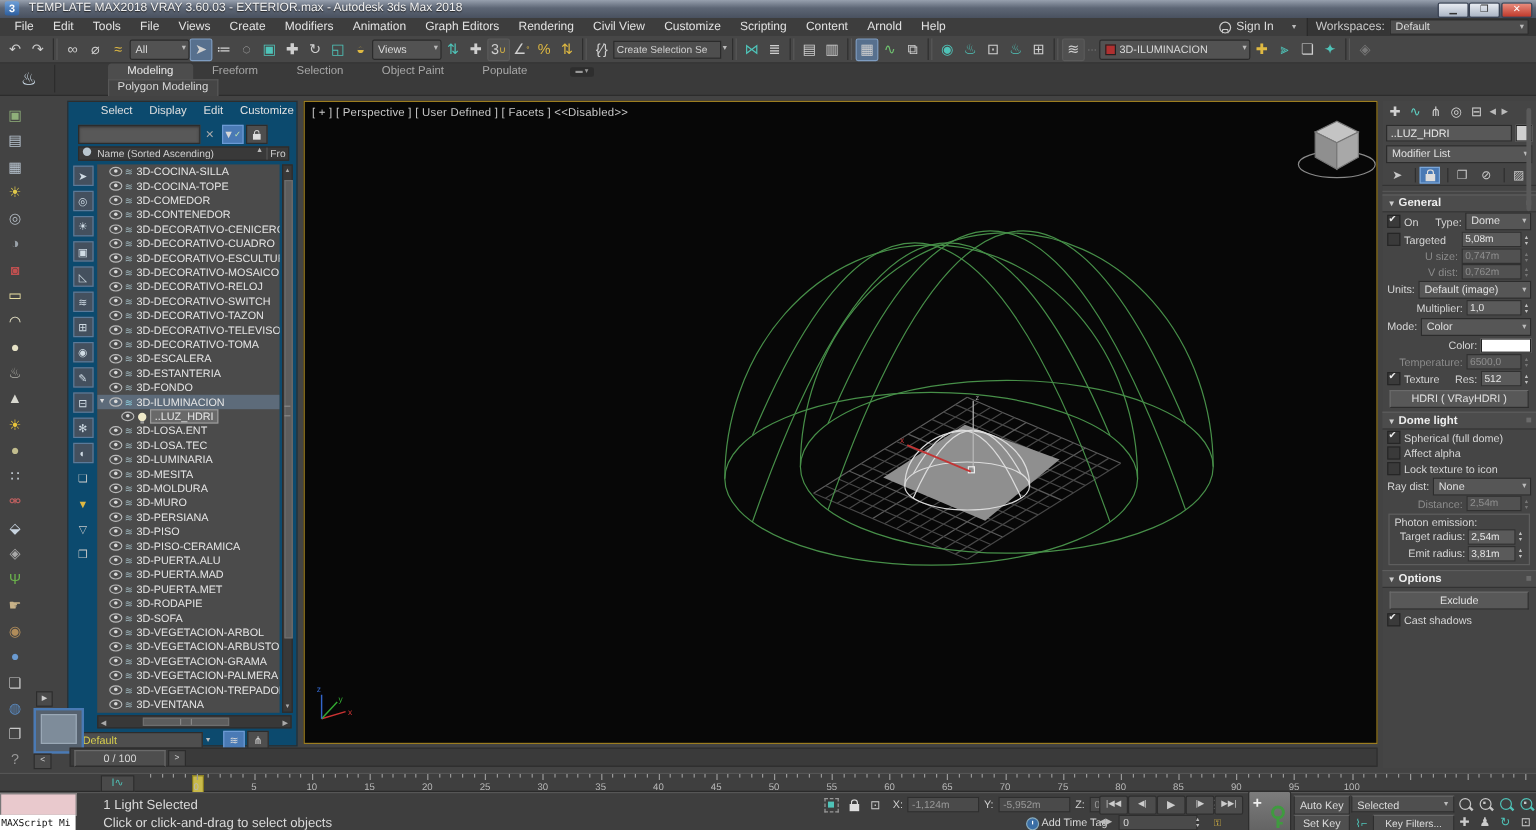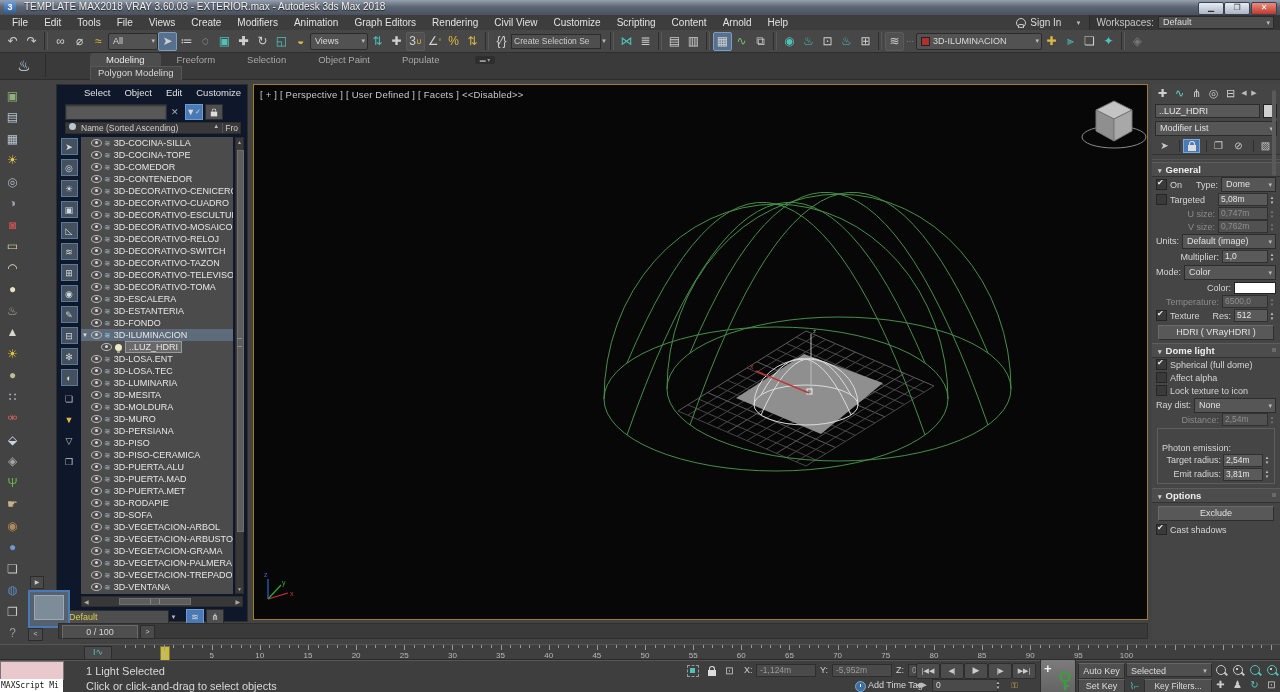--- a/index.html
+++ b/index.html
@@ -37,21 +37,21 @@
   #ribbon{left:0;top:53px;width:1280px;height:26px;background:#3a3a3a;border-bottom:1px solid #2c2c2c}
   #ribbon-teapot{position:absolute;left:3px;top:1px;width:42px;height:23px;display:flex;align-items:center;justify-content:center;font-size:15px;color:#d3e3f1;border-right:1px solid #2c2c2c}
   #ribbon-tabs{position:absolute;left:90px;top:0;height:13px;display:flex}
   .rtab{padding:0 16px;font-size:9.5px;line-height:13px;color:#a8a8a8}
   .rtab.active{background:#4d4d4d;color:#e8e8e8;border-radius:3px 3px 0 0}
   #ribbon-sub{position:absolute;left:90px;top:13px;height:13px;background:#454545;border:1px solid #575757;border-bottom:none;padding:0 7px;font-size:9.5px;line-height:12px;color:#d8d8d8}
   .rmedia{position:absolute;left:475px;top:3px;width:20px;height:8px;background:#2e2e2e;border-radius:2px;color:#999;font-size:6px;text-align:center;line-height:8px}
   
   .lt{position:absolute;left:2px;width:21px;height:19px;display:flex;align-items:center;justify-content:center;font-size:12px}
   
-  #explorer{left:56px;top:84px;width:192px;height:538px;background:#0f172a;border:1px solid #2d2d2d;box-sizing:border-box}
+  #explorer{left:56px;top:84px;width:192px;height:538px;background:#0c4a6e;border:1px solid #2d2d2d;box-sizing:border-box}
   #sx-menus{position:absolute;left:20px;top:2px;display:flex}
   #sx-menus span{padding:0 7px;font-size:9.5px;color:#e0e0e0}
   #sx-search{position:absolute;left:8px;top:18px;width:176px;height:17px;display:flex;align-items:center}
   #sx-input{width:96px;height:12px;background:#585858;border:1px solid #2c2c2c;box-shadow:inset 0 1px 2px #333}
   .sx-x{color:#aaa;font-size:9px;padding:0 4px}
   .sx-btn{width:16px;height:14px;margin-left:2px;background:#4e4e4e;border:1px solid #2c2c2c;display:flex;align-items:center;justify-content:center;font-size:9px;color:#d8d8d8}
   .sx-btn.pressed{background:#4a7ab5;border-color:#6b9ad4}
   #sx-header{position:absolute;left:8px;top:37px;width:176px;height:12px;background:#393939;border:1px solid #2c2c2c;box-sizing:border-box;display:flex;font-size:8.5px;color:#cfcfcf}
   #sx-header .circ{width:7px;height:7px;border-radius:50%;background:#b9c6cf;margin:0 5px 0 3px}
   #sx-header .arrow{margin-left:auto;font-size:6px;color:#bbb}
@@ -109,21 +109,21 @@
   .ro-h::after{content:"";position:absolute;right:4px;top:4px;width:4px;height:4px;background:#6a6a6a}
   .row{display:flex;align-items:center;height:15px;padding:0 4px;font-size:9px;color:#d6d6d6}
   .row .lbl{white-space:nowrap}
   .row .lbl.dis,.dis-t{color:#8b8b8b}
   .cb{width:9px;height:9px;background:#3a3a3a;border:1px solid #262626;flex:none;position:relative;margin-right:3px}
   .cb.on::after{content:"✔";position:absolute;left:0;top:-2px;font-size:8px;color:#efefef}
   .fld{height:11px;background:#5a5a5a;border:1px solid #303030;font-size:8.5px;color:#e6e6e6;line-height:11px;padding:0 2px;overflow:hidden;white-space:nowrap}
   .fld.dis{color:#8f8f8f;background:#515151}
   .spin{width:8px;height:13px;display:flex;flex-direction:column;justify-content:center;font-size:4.5px;color:#c0c0c0;line-height:5px;text-align:center;flex:none}
   .cp-btn{margin:2px 6px;height:13px;background:#585858;border:1px solid #6a6a6a;border-bottom-color:#2e2e2e;border-right-color:#2e2e2e;font-size:9px;color:#e0e0e0;text-align:center;line-height:13px}
-  .group{margin:2px 5px;border:1px solid #5e5e5e;padding:14px 2px 2px}
+  .group{margin:2px 5px;border:1px solid #5e5e5e;padding:1px 2px 2px}
   .group .glbl{font-size:9px;color:#d6d6d6;margin-left:2px}
   #cp-scroll{position:absolute;left:1272px;top:90px;width:4px;height:86px;background:#5a5a5a;border-radius:2px}
   
   #layout-widget{left:28px;top:590px;width:38px;height:34px;background:#3c4document4;border:2px solid #4a7ab5;background:#55616e}
   #layout-widget .inner{position:absolute;left:4px;top:3px;right:4px;bottom:6px;background:#7e8c9a;border:1px solid #9aa8b6}
   .tinybtn{background:#4a4a4a;border:1px solid #2c2c2c;color:#ccc;text-align:center}
   #timeslider-groove{left:58px;top:623px;width:1090px;height:16px;background:#3a3a3a;border:1px solid #2e2e2e;box-sizing:border-box}
   #frame-box{left:62px;top:625px;width:74px;height:12px;background:#4e4e4e;border:1px solid #6a6a6a;border-bottom-color:#2a2a2a;font-size:9px;color:#d6d6d6;text-align:center;line-height:12px}
   
   #ruler{left:0;top:644px;width:1280px;height:16px;background:#3f3f3f;border-top:1px solid #555;border-bottom:1px solid #2a2a2a;box-sizing:border-box}
@@ -294,21 +294,21 @@
     <div class="abs lt" style="top: 559px; color: rgb(200, 200, 200);">❏</div>
     <div class="abs lt" style="top: 580.5px; color: rgb(90, 138, 192);">◍</div>
     <div class="abs lt" style="top: 602px; color: rgb(200, 200, 200);">❐</div>
     <div class="abs lt" style="top: 623.5px; color: rgb(153, 153, 153);">?</div>
   </div>
 <div class="abs tinybtn" style="left:30px;top:576px;width:12px;height:11px;font-size:6px;line-height:11px">▶</div>
 
 <div id="explorer" class="abs">
   <div id="sx-menus">
       <span>Select</span>
-      <span>Object</span>
+      <span>Display</span>
       <span>Edit</span>
       <span>Customize</span>
     </div>
   <div id="sx-search">
     <input id="sx-input" style="">
     <span class="sx-x">✕</span>
     <span class="sx-btn pressed">▼<span style="color:#bfe3b0;font-size:7px">✓</span></span>
     <span class="sx-btn">
         <span class="lockico" style="transform:scale(.8)"></span>
       </span>
@@ -701,21 +701,21 @@
     <span class="lbl">Targeted</span>
     <span class="fld" style="width:44px;margin-left:auto">5,08m</span>
     <span class="spin">▲<br>▼</span>
   </div>
   <div class="row" style="height:13px">
     <span class="lbl dis" style="margin-left:auto">U size:</span>
     <span class="fld dis" style="width:44px;margin-left:3px">0,747m</span>
     <span class="spin" style="color:#777">▲<br>▼</span>
   </div>
   <div class="row" style="height:13px">
-    <span class="lbl dis" style="margin-left:auto">V size:</span>
+    <span class="lbl dis" style="margin-left:auto">V dist:</span>
     <span class="fld dis" style="width:44px;margin-left:3px">0,762m</span>
     <span class="spin" style="color:#777">▲<br>▼</span>
   </div>
   <div class="row" style="height:16px">
     <span class="lbl">Units:</span>
     <span class="cp-dd" style="flex:1;margin:0 0 0 3px">Default (image)</span>
   </div>
   <div class="row">
     <span class="lbl" style="margin-left:auto">Multiplier:</span>
     <span class="fld" style="width:40px;margin-left:3px">1,0</span>

